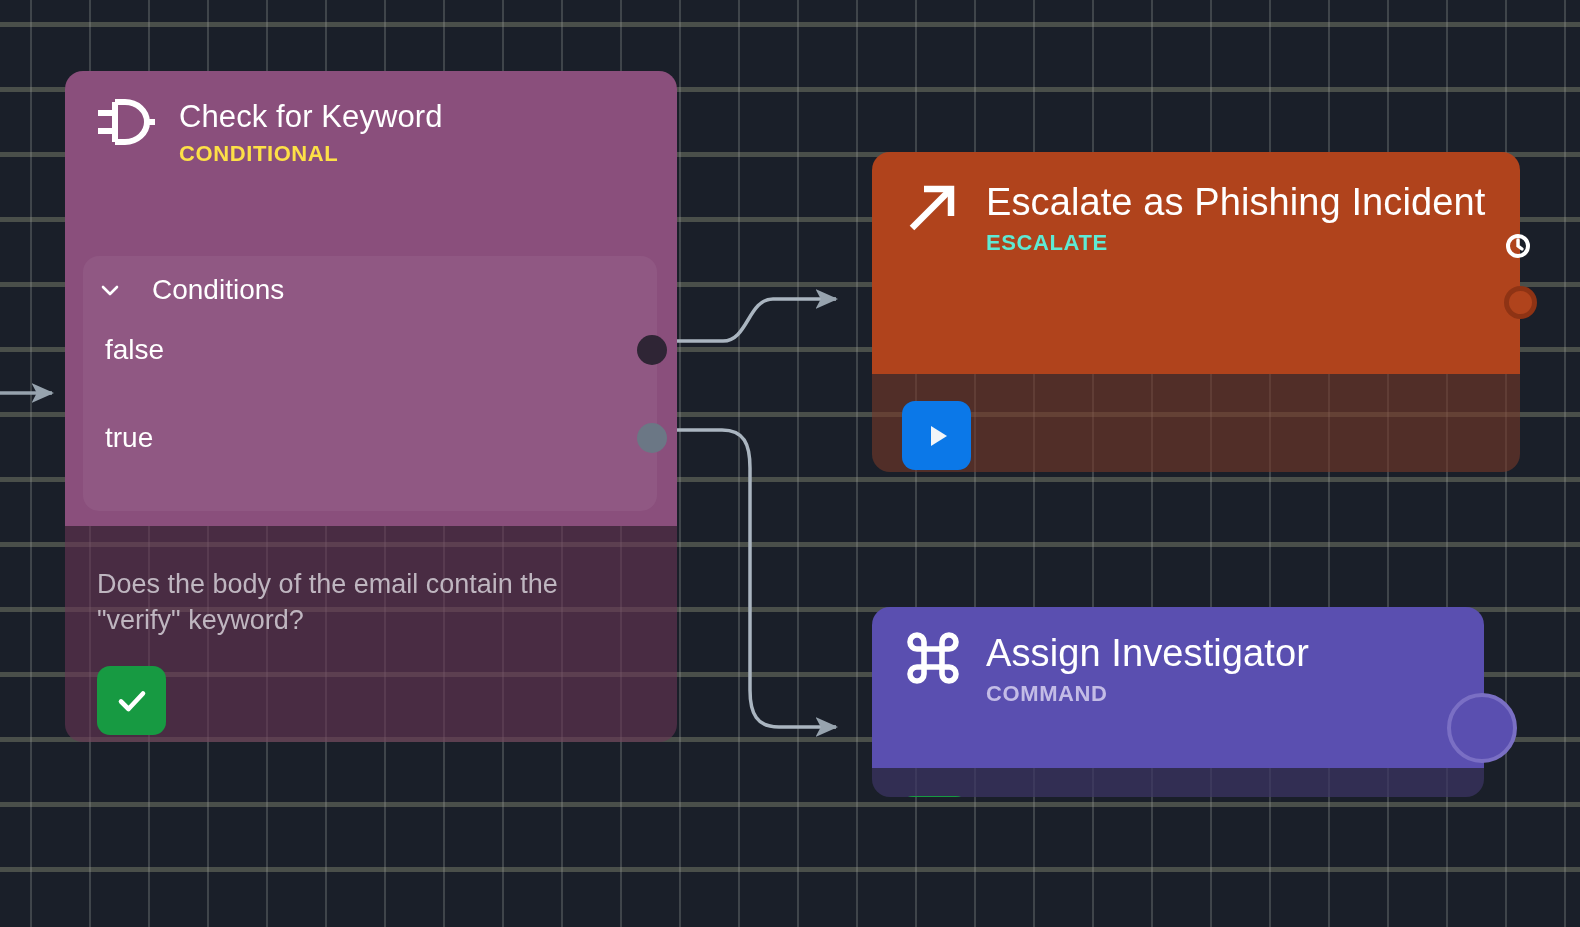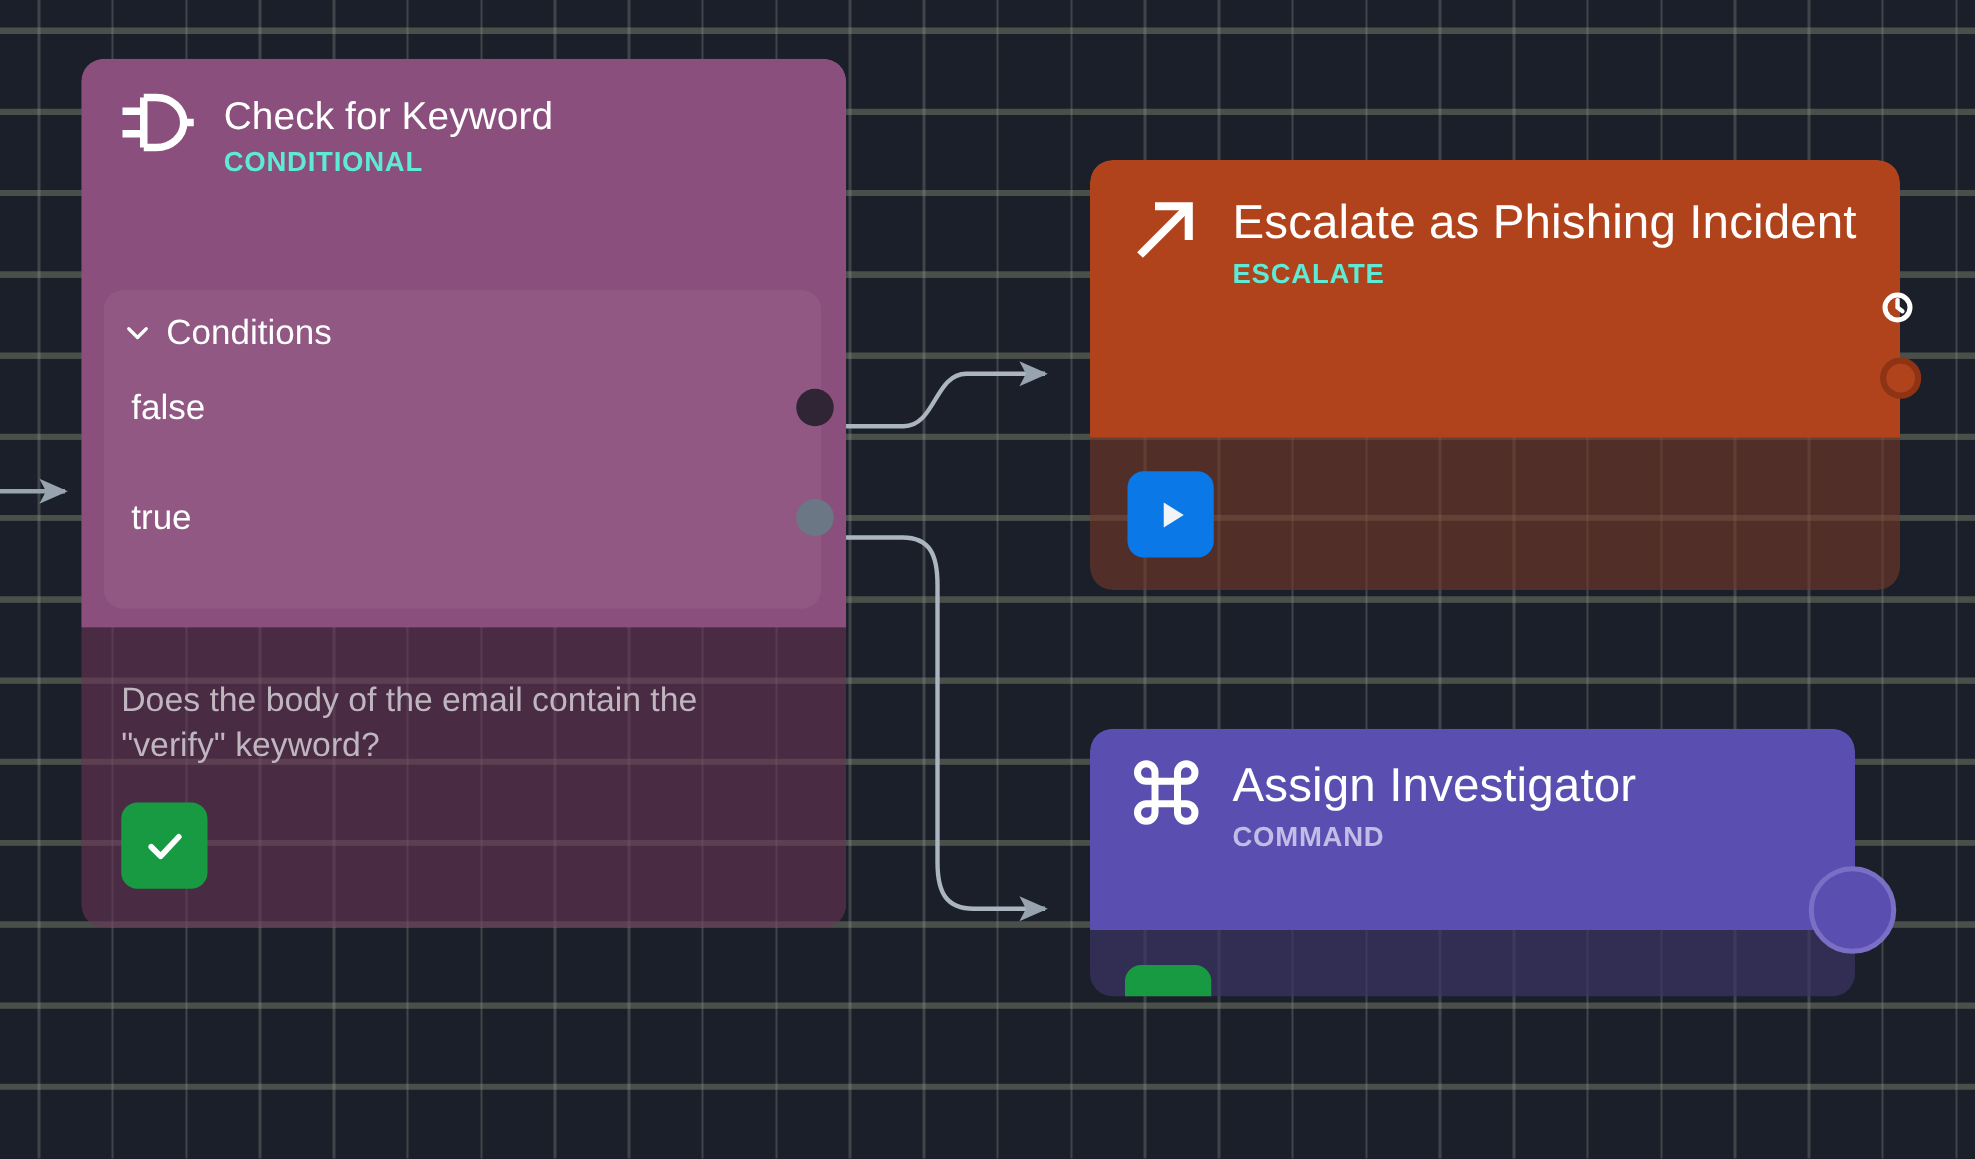--- a/index.html
+++ b/index.html
@@ -48,20 +48,21 @@
   .node-inner {
     border-radius: 18px;
     overflow: hidden;
     height: 100%;
   }
   .node-head {
     display: flex;
     align-items: flex-start;
     padding: 26px 26px 22px 30px;
     box-sizing: border-box;
+    margin-top: 24px;
   }
   .node-icon {
     flex: 0 0 auto;
     width: 62px;
     margin-right: 22px;
     display: flex;
     align-items: center;
     justify-content: center;
   }
   .node-titles { padding-top: 2px; }
@@ -90,36 +91,37 @@
     position: relative;
   }
   #node-conditional .body-zone {
     background: rgba(104, 54, 84, 0.62);
     height: 240px;
     border-radius: 0 0 18px 18px;
     padding: 28px 30px 0 32px;
     box-sizing: border-box;
   }
   #node-conditional .node-title { font-size: 31px; }
-  #node-conditional .node-subtitle { color: #5eead4; }
+  #node-conditional .node-subtitle { color: #fde047; }
 
   .conditions-panel {
     position: absolute;
     left: 18px; top: 185px;
     width: 574px; height: 255px;
     background: rgba(255,255,255,0.055);
     border-radius: 16px;
     box-sizing: border-box;
     padding: 18px 0 0 0;
   }
   .conditions-header {
     display: flex; align-items: center;
     padding-left: 14px;
     color: #ffffff;
     font-size: 28px;
+    gap: 19px;
   }
   .chev { width: 26px; height: 26px; margin-right: 10px; display:inline-block;}
   .cond-row {
     position: relative;
     height: 88px;
     display: flex;
     align-items: center;
     padding-left: 22px;
     color: #ffffff;
     font-size: 28px;

